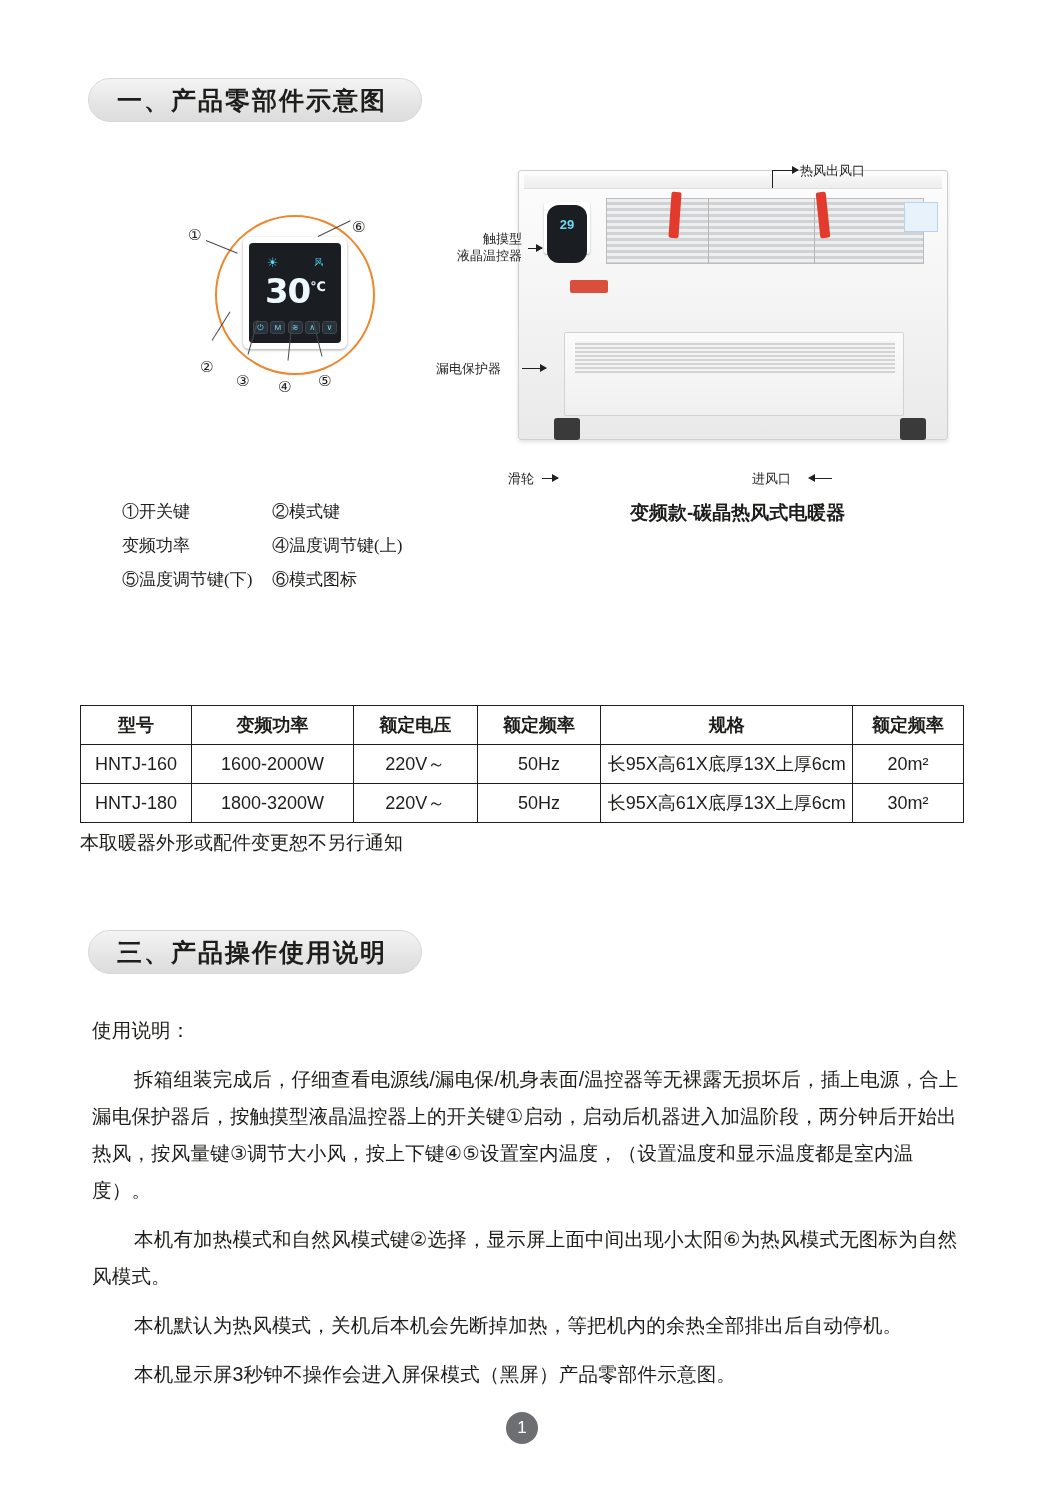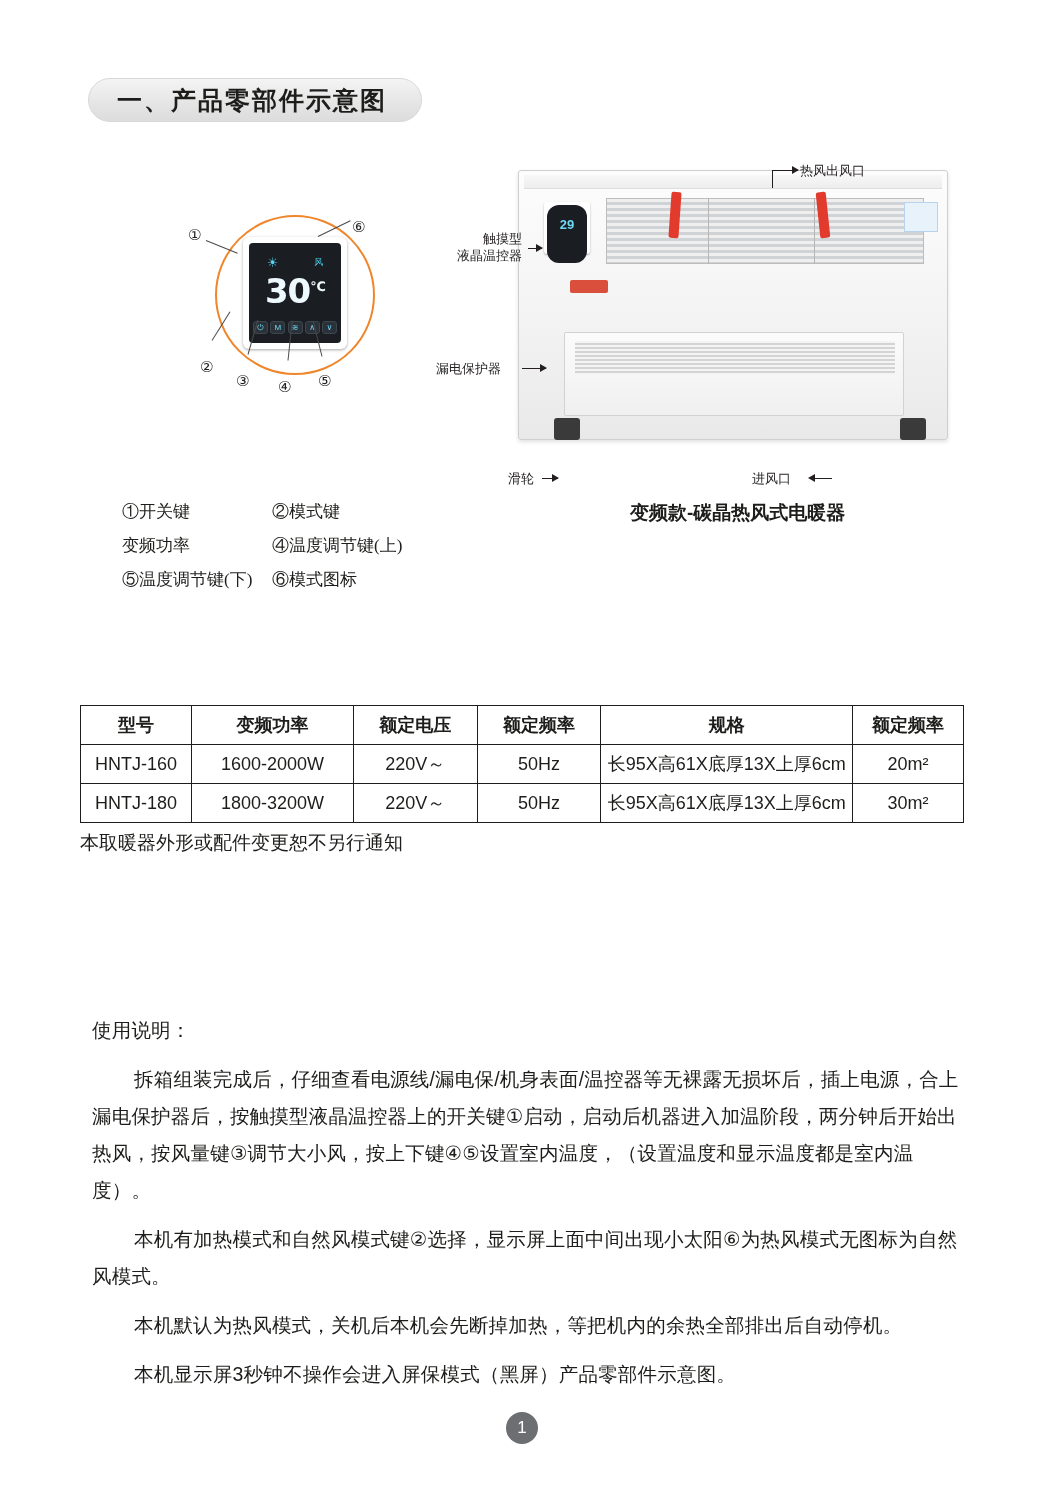--- a/index.html
+++ b/index.html
@@ -370,20 +370,21 @@
         <td>220V～</td>
         <td>50Hz</td>
         <td>长95X高61X底厚13X上厚6cm</td>
         <td>30m²</td>
       </tr>
     </tbody>
   </table>
 
   <div class="note-below">本取暖器外形或配件变更恕不另行通知</div>
 
+  <div id="sec3" class="section-head">三、产品操作使用说明</div>
 
   <div class="manual">
     <p>使用说明：</p>
     <p class="indent">拆箱组装完成后，仔细查看电源线/漏电保/机身表面/温控器等无裸露无损坏后，插上电源，合上漏电保护器后，按触摸型液晶温控器上的开关键①启动，启动后机器进入加温阶段，两分钟后开始出热风，按风量键③调节大小风，按上下键④⑤设置室内温度，（设置温度和显示温度都是室内温度）。</p>
     <p class="indent">本机有加热模式和自然风模式键②选择，显示屏上面中间出现小太阳⑥为热风模式无图标为自然风模式。</p>
     <p class="indent">本机默认为热风模式，关机后本机会先断掉加热，等把机内的余热全部排出后自动停机。</p>
     <p class="indent">本机显示屏3秒钟不操作会进入屏保模式（黑屏）产品零部件示意图。</p>
   </div>
 
   <div class="page-num">1</div>

